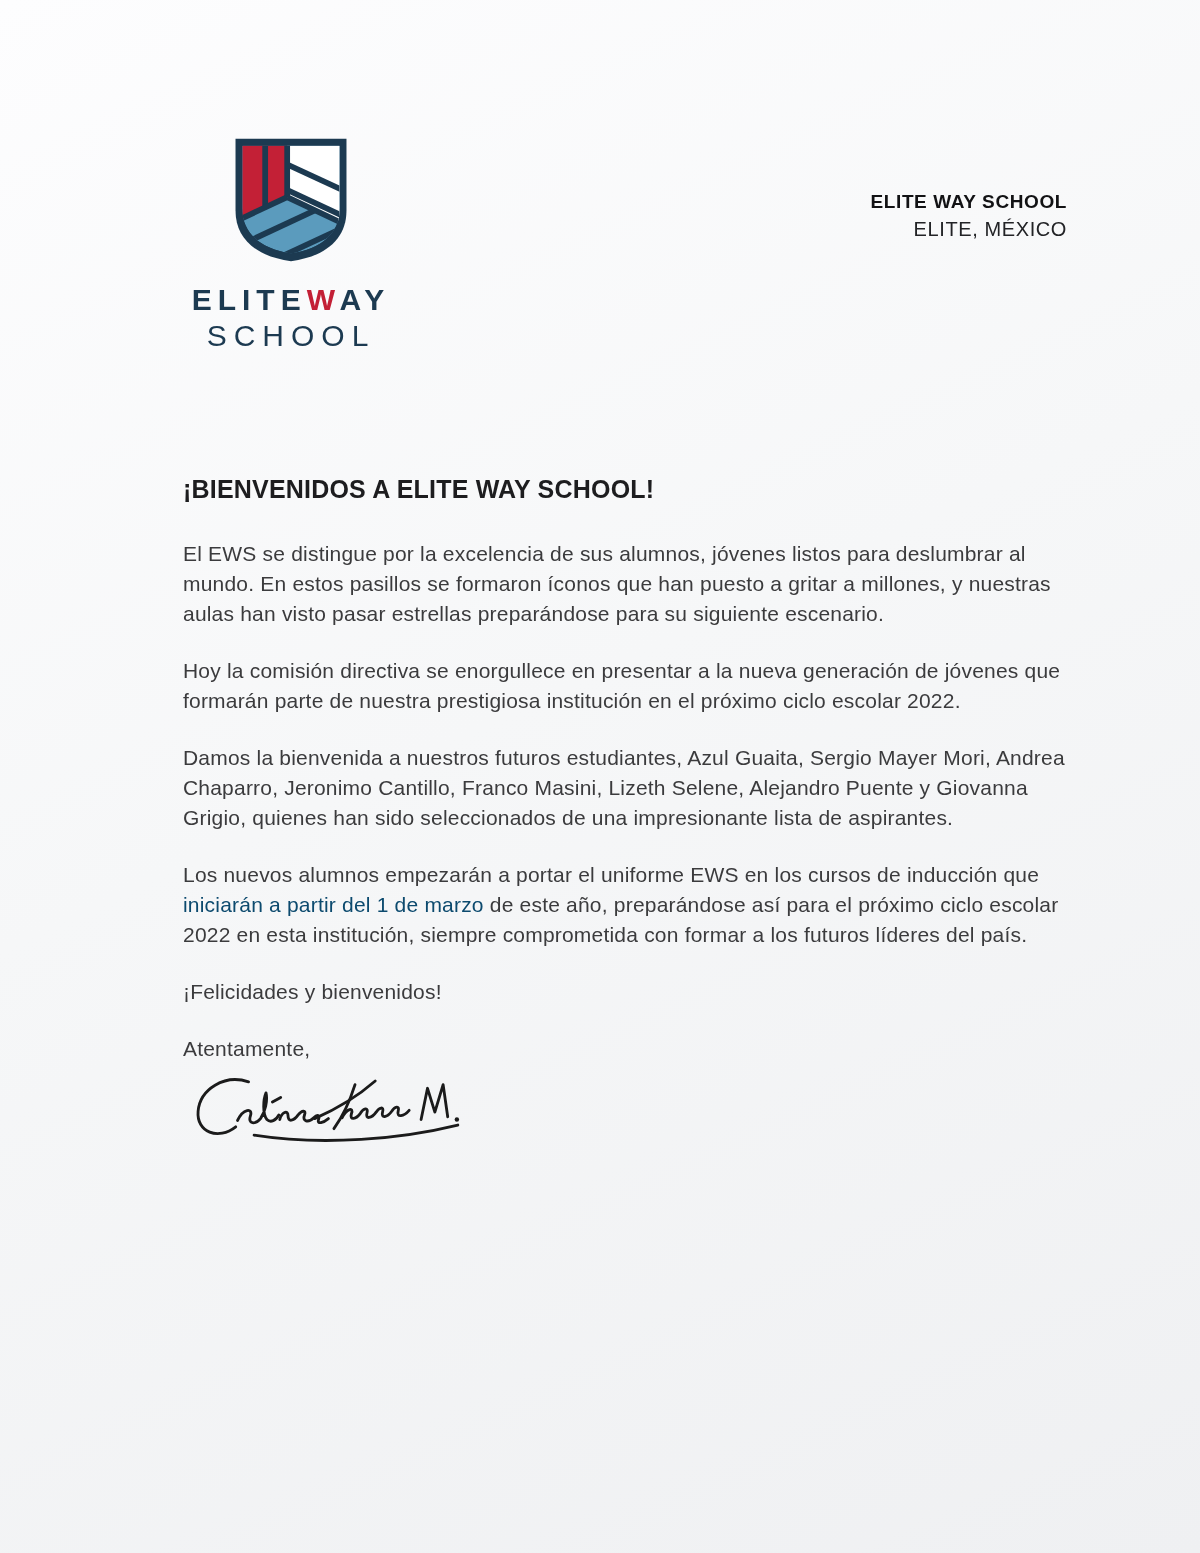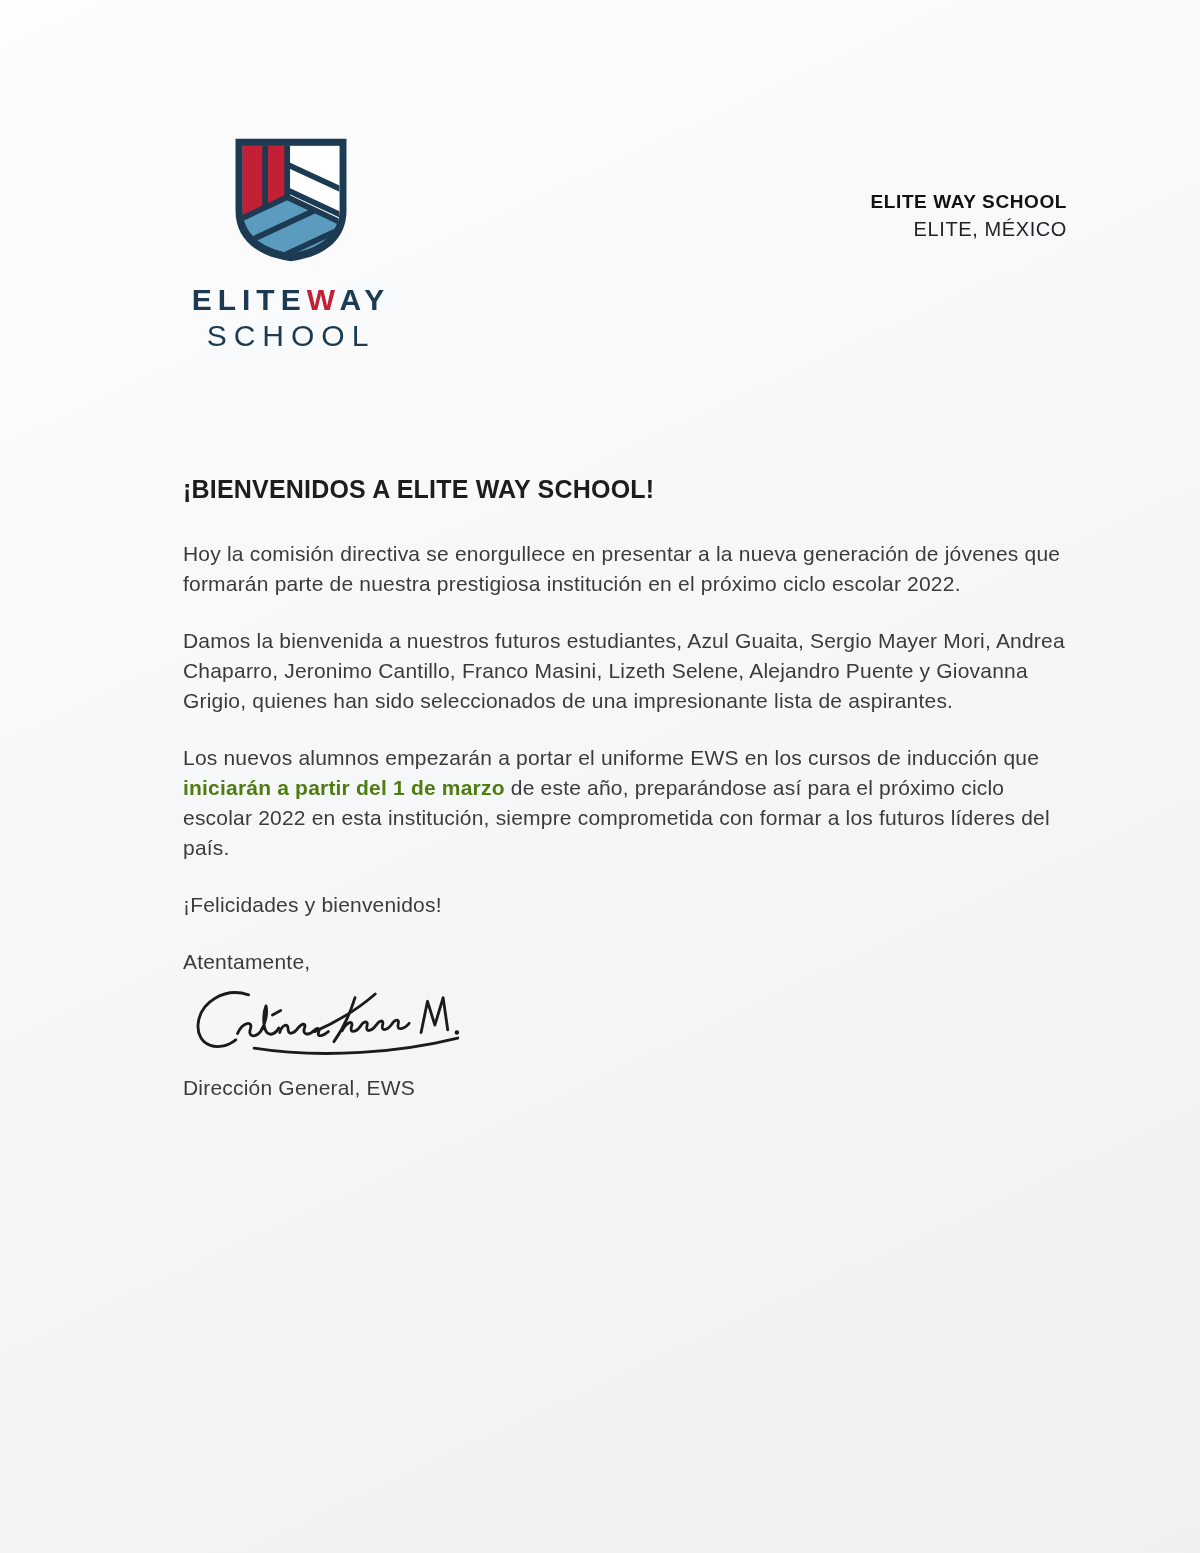--- a/index.html
+++ b/index.html
@@ -38,21 +38,21 @@
   
   .letter{position:absolute;left:183px;top:459px;width:892px;color:var(--body);margin-top:16px;}
   .letter h1{
     font-size:25px;font-weight:bold;color:var(--ink);
     letter-spacing:0.2px;margin:0 0 35px 0;
   }
   .letter p{
     font-size:21px;line-height:30px;letter-spacing:0.2px;
     margin:0 0 27px 0;
   }
-  .letter p strong{font-weight:bold;color:#4d7c0f;text-align:right;}
+  .letter p strong{font-weight:normal;color:#0c4a6e;text-align:right;}
   .closing{margin-bottom:4px !important;}
   .signature{display:block;margin:6px 0 2px -6px;width:312px;height:88px;}
   .signer-title{margin-bottom:0 !important;}
 </style>
 </head>
 <body>
 
 <div class="logo-block">
   <svg class="crest" viewBox="0 0 130 138" aria-hidden="true">
     <defs>
@@ -104,20 +104,21 @@
   </div>
 </div>
 
 <div class="corp-header">
   <div class="corp-name">ELITE WAY SCHOOL</div>
   <div class="corp-location">ELITE, MÉXICO</div>
 </div>
 
 <div class="letter">
   <h1>¡BIENVENIDOS A ELITE WAY SCHOOL!</h1>
+  <p>El EWS se distingue por la excelencia de sus alumnos, jóvenes listos para deslumbrar al mundo. En estos pasillos se formaron íconos que han puesto a gritar a millones, y nuestras aulas han visto pasar estrellas preparándose para su siguiente escenario.</p>
   <p>Hoy la comisión directiva se enorgullece en presentar a la nueva generación de jóvenes que formarán parte de nuestra prestigiosa institución en el próximo ciclo escolar 2022.</p>
   <p>Damos la bienvenida a nuestros futuros estudiantes, Azul Guaita, Sergio Mayer Mori, Andrea Chaparro, Jeronimo Cantillo, Franco Masini, Lizeth Selene, Alejandro Puente y Giovanna Grigio, quienes han sido seleccionados de una impresionante lista de aspirantes.</p>
   <p><span>Los nuevos alumnos empezarán a portar el uniforme EWS en los cursos de inducción que </span><strong>iniciarán a partir del 1 de marzo</strong><span> de este año, preparándose así para el próximo ciclo escolar 2022 en esta institución, siempre comprometida con formar a los futuros líderes del país.</span></p>
   <p>¡Felicidades y bienvenidos!</p>
   <p class="closing">Atentamente,</p>
 
   <svg class="signature" viewBox="0 0 340 92" role="img" fill="none" stroke="#1b1b1b" stroke-width="3.1" stroke-linecap="round" stroke-linejoin="round" aria-label="Celina Ferrer M.">
 
     <path d="M78,11 C52,2 25,19 23,43 C21,66 45,75 64,60"></path>
 
@@ -129,14 +130,13 @@
     <path d="M194,14 C189,30 181,48 171,62"></path>
 
     <path d="M180,50 C185,40 193,38 190,46 C188,53 195,52 200,45 C203,40 209,38 207,45 C205,52 212,51 217,44 C220,39 226,37 224,44 C222,51 229,50 234,43 C237,38 243,36 241,43 C239,50 247,49 253,42"></path>
 
     <path d="M266,52 L273,18 L281,44 L290,14 L295,49"></path>
     <circle cx="305" cy="52" r="2.4" fill="#1b1b1b" stroke="none"></circle>
 
     <path d="M84,69 C160,81 245,73 306,58"></path>
   </svg>
 
-  <p class="signer-title">Dirección General, EWS</p>
 </div>
 
 </body></html>

